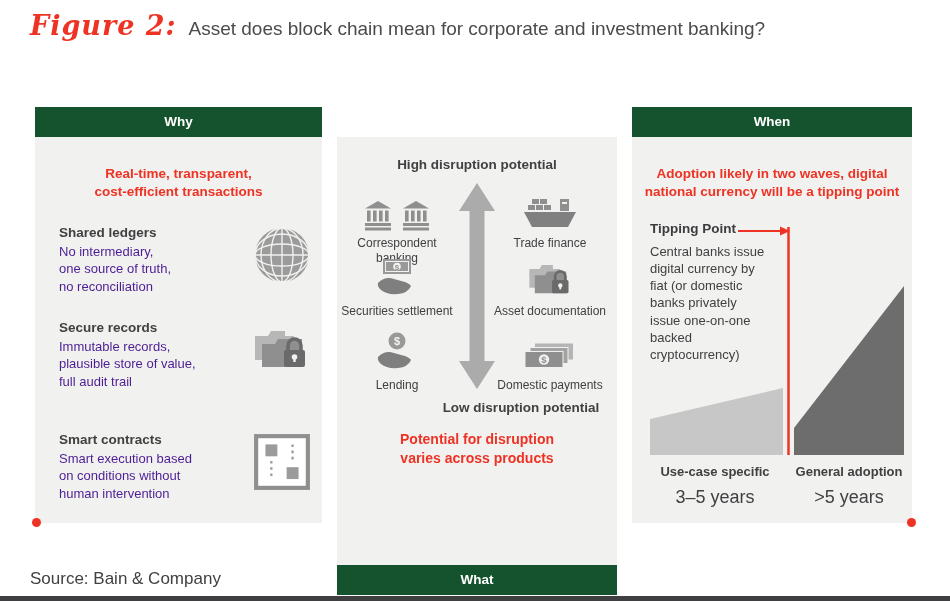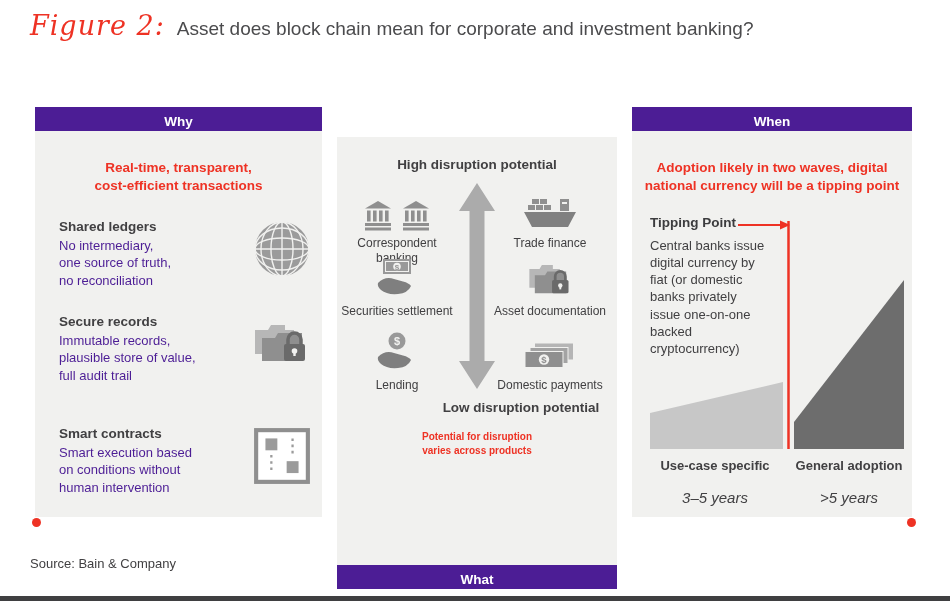--- a/index.html
+++ b/index.html
@@ -3,30 +3,30 @@
 <meta charset="utf-8">
 <style>
   * { margin:0; padding:0; box-sizing:border-box; }
   html,body { background:#ffffff; }
   body { font-family:"Liberation Sans", sans-serif; color:#414042; }
 
   .canvas { position:relative; width:950px; height:601px; background:#fff; overflow:hidden; }
 
   
   .title-row { position:absolute; left:30px; top:10px; display:flex; align-items:baseline; gap:12px; }
-  .fig-label { font-family:"DejaVu Serif", serif; font-style:italic; font-weight:normal;
+  .fig-label { font-family:"DejaVu Serif", serif; font-style:italic; font-weight:bold;
                font-size:27px; color:#ee3224; letter-spacing:1px; }
   .fig-title { font-size:19px; color:#4b4b4d; }
 
   
   .panel { position:absolute; top:107px; }
   .panel.why  { left:35px;  width:287px; }
   .panel.what { left:337px; width:280px; top:137px; }
   .panel.when { left:632px; width:280px; }
-  .panel-head { height:24px; line-height:30px; background:#4c1d95; color:#fff;
+  .panel-head { height:30px; line-height:30px; background:#14532d; color:#fff;
                 font-weight:bold; font-size:13.5px; text-align:center; }
   .panel-body { position:relative; background:#f1f1ef; }
   .why-body, .when-body { height:386px; }
   .what-body { height:428px; }
 
   .headline { padding-top:28px; text-align:center; color:#ee3224; font-weight:bold;
               font-size:13.5px; line-height:1.35; white-space:pre-line; }
 
   
   .why-row { position:absolute; left:24px; right:10px; display:flex;
@@ -37,48 +37,48 @@
   .why-text { width:168px; }
   .item-title { font-weight:bold; font-size:13.5px; color:#414042; margin-bottom:3px; }
   .item-desc  { font-size:13px; color:#4c1d95; line-height:1.33; white-space:pre-line; }
   .icon { flex:0 0 auto; line-height:0; }
   .why-row.r2 .icon { margin-top:6px; }
 
   
   .w-label-top    { position:absolute; top:20px;  width:100%; text-align:center; font-weight:bold; font-size:13.5px; }
   .w-label-bottom { position:absolute; top:263px; width:100%; text-align:center; font-weight:bold; font-size:13.5px;margin-left:44px; }
   .w-note { position:absolute; top:293px; width:100%; text-align:center; color:#ee3224;
-            font-weight:bold; font-size:10px; line-height:1.35; white-space:pre-line; }
+            font-weight:bold; font-size:14px; line-height:1.35; white-space:pre-line; }
   .big-arrow { position:absolute; left:50%; top:46px; transform:translateX(-50%); line-height:0; }
   .w-item { position:absolute; width:126px; text-align:center; }
   .w-item.w-left  { left:-3px; }
   .w-item.w-right { left:150px; }
   .w-item.r1 { top:52px; }
   .w-item.r2 { top:120px; }
   .w-item.r3 { top:194px; }
   .w-icon { height:42px; display:flex; align-items:flex-end; justify-content:center; line-height:0; }
   .w-label { margin-top:5px; font-size:12px; color:#414042; line-height:1.28; white-space:pre-line; }
 
   
   .when-chart { position:absolute; left:0; top:0; }
   .tipping-label { position:absolute; left:18px; top:84px; font-weight:bold; font-size:13.5px; color:#3c3c3e; }
   .tipping-arrow { position:absolute; left:106px; top:89px; line-height:0; }
   .tipping-desc  { position:absolute; left:18px; top:106px; width:150px; font-size:13px;
                    color:#414042; line-height:1.32; white-space:pre-line; }
   .wave-label { position:absolute; text-align:center; color:#414042; }
   .wl-title { font-weight:bold; font-size:13px; }
-  .wl-years { margin-top:16px; font-size:15px;font-style:italic; }
+  .wl-years { margin-top:8px; font-size:18px; }
   .wave1 { left:8px;   top:327px; width:150px; }
   .wave2 { left:160px; top:327px; width:114px; }
 
   
   .dot { position:absolute; width:9px; height:9px; border-radius:50%; background:#ee3224; top:518px; }
   .dot.left  { left:32px; }
   .dot.right { left:907px; }
-  .source { position:absolute; left:30px; top:556px; font-size:13px; color:#414042; }
+  .source { position:absolute; left:30px; top:569px; font-size:17px; color:#414042; }
   .bottom-rule { position:absolute; left:0; bottom:0; width:100%; height:5px; background:#3f3f41; }
 </style>
 </head>
 <body>
 
 <div class="canvas">
 
   <div class="title-row">
     <span class="fig-label">Figure 2:</span>
     <span class="fig-title">Asset does block chain mean for corporate and investment banking?</span>

